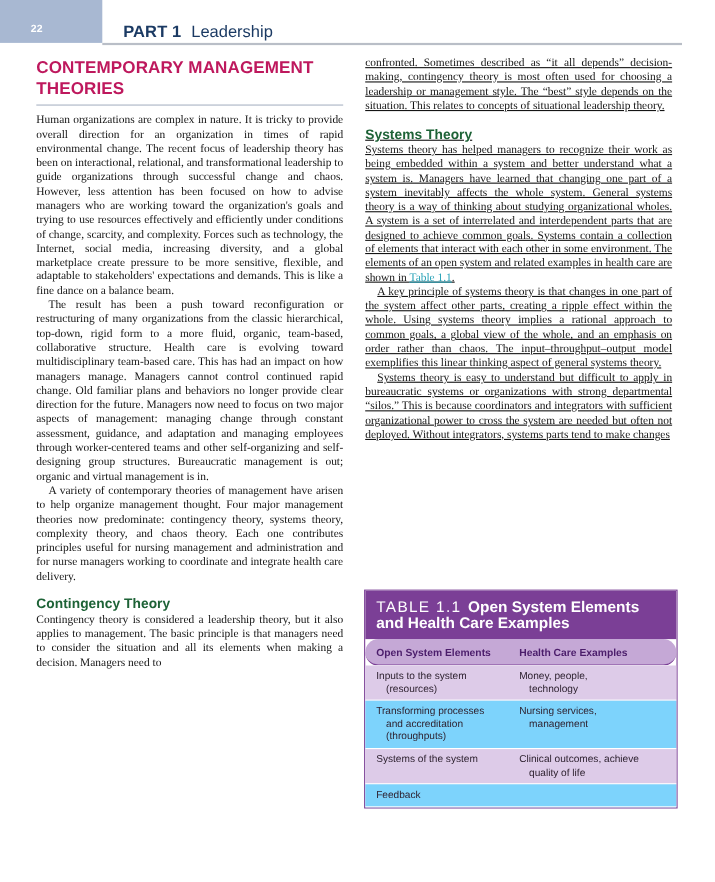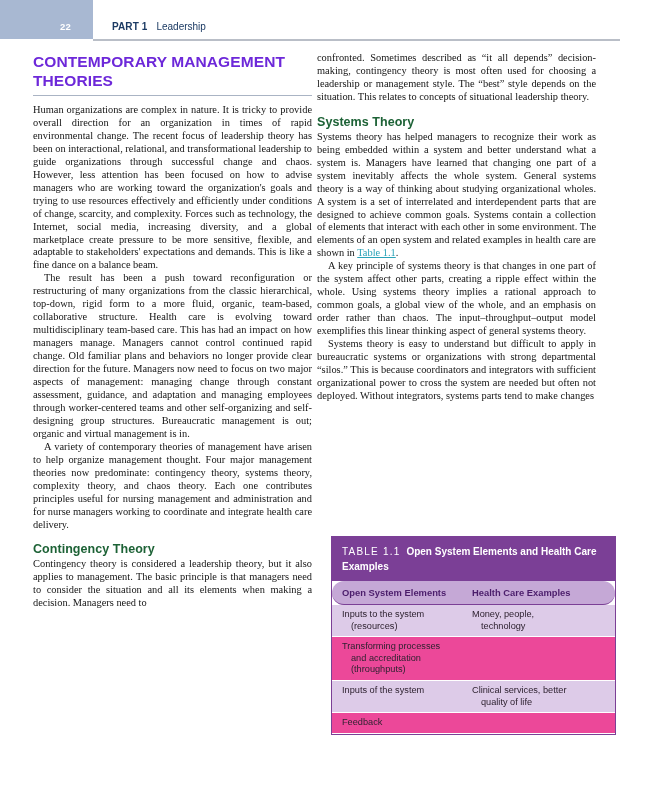--- a/index.html
+++ b/index.html
@@ -22,32 +22,32 @@
     width: 650px; height: 41px;
   }
   .folio-block {
     position: absolute;
     top: 0; left: 0;
     width: 93px; height: 39px;
     background: #a8b8d2;
   }
   .folio-num {
     position: absolute;
-    left: 60px; top: 21px;
+    left: 28px; top: 21px;
     font-family: "Liberation Sans", sans-serif;
     font-size: 9.5px;
     font-weight: 700;
     color: #ffffff;
     letter-spacing: 0.2px;
   }
   .running-head {
     position: absolute;
     left: 112px; top: 21px;
     font-family: "Liberation Sans", sans-serif;
-    font-size: 10px;
+    font-size: 15px;
     color: #1b3a63;
     white-space: nowrap;
   }
   .running-head .part {
     font-weight: 700;
     letter-spacing: 0.1px;
   }
   .running-head .part-title {
     font-weight: 400;
     margin-left: 9px;
@@ -59,29 +59,29 @@
     background: #b9bec7;
   }
 
   
   .col {
     position: absolute;
     top: 52px;
     width: 279px;
   }
   .col-left  { left: 33px; }
-  .col-right { left: 317px; }
+  .col-right { left: 332px; text-decoration: underline; }
 
   h1.chapter-title {
     margin: 0 0 0 0;
     font-family: "Liberation Sans", sans-serif;
     font-size: 15.5px;
     line-height: 19px;
     font-weight: 700;
-    color: #6d28d9;
+    color: #be185d;
     letter-spacing: 0.1px;
     text-transform: uppercase;
     padding-bottom: 5px;
   }
   .title-rule {
     width: 279px; height: 1px;
     background: #aab4c4;
     margin-bottom: 8px;
   }
 
@@ -113,21 +113,21 @@
     position: absolute;
     left: 331px; top: 536px;
     width: 285px;
     border: 1px solid #7b3f96;
     overflow: hidden;
   }
   .tbl-title {
     background: #7b3f96;
     color: #ffffff;
     font-family: "Liberation Sans", sans-serif;
-    font-size: 10px;
+    font-size: 14px;
     line-height: 15px;
     font-weight: 700;
     padding: 7px 9px 7px 10px;
   }
   .tbl-title .tbl-label {
     font-weight: 400;
     letter-spacing: 1.2px;
     margin-right: 6px;
   }
   .tbl-colhead {
@@ -146,21 +146,21 @@
     font-family: "Liberation Sans", sans-serif;
     font-size: 9.2px;
     line-height: 11.6px;
     color: #2e2230;
     border-bottom: 1px solid #ffffff;
   }
   .tbl-row > div { padding: 4px 6px 4px 10px; }
   .c1 { width: 130px; flex: 0 0 130px; }
   .c2 { flex: 1 1 auto; }
   .row-a { background: #ddcbe8; }
-  .row-b { background: #ec4899; }
+  .row-b { background: #7dd3fc; }
   .tbl-row .sub { display:block; padding-left: 9px; }
   .tbl-row .sub2 { display:block; padding-left: 0px; }
 
   
   .footer {
     position: absolute;
     left: 0; top: 744px;
     width: 650px; height: 58px;
     background: #ffffff;
   }
@@ -220,28 +220,32 @@
       <span class="sub">technology</span>
     </div>
   </div>
 
   <div class="tbl-row row-b">
     <div class="c1">
       <span class="sub2">Transforming processes</span>
       <span class="sub">and accreditation</span>
       <span class="sub">(throughputs)</span>
     </div>
+    <div class="c2">
+      <span class="sub2">Nursing services,</span>
+      <span class="sub">management</span>
+    </div>
   </div>
 
   <div class="tbl-row row-a">
     <div class="c1">
-      <span class="sub2">Inputs of the system</span>
+      <span class="sub2">Systems of the system</span>
     </div>
     <div class="c2">
-      <span class="sub2">Clinical services, better</span>
+      <span class="sub2">Clinical outcomes, achieve</span>
       <span class="sub">quality of life</span>
     </div>
   </div>
 
   <div class="tbl-row row-b">
     <div class="c1">
       <span class="sub2">Feedback</span>
     </div>
   </div>
 </div>

